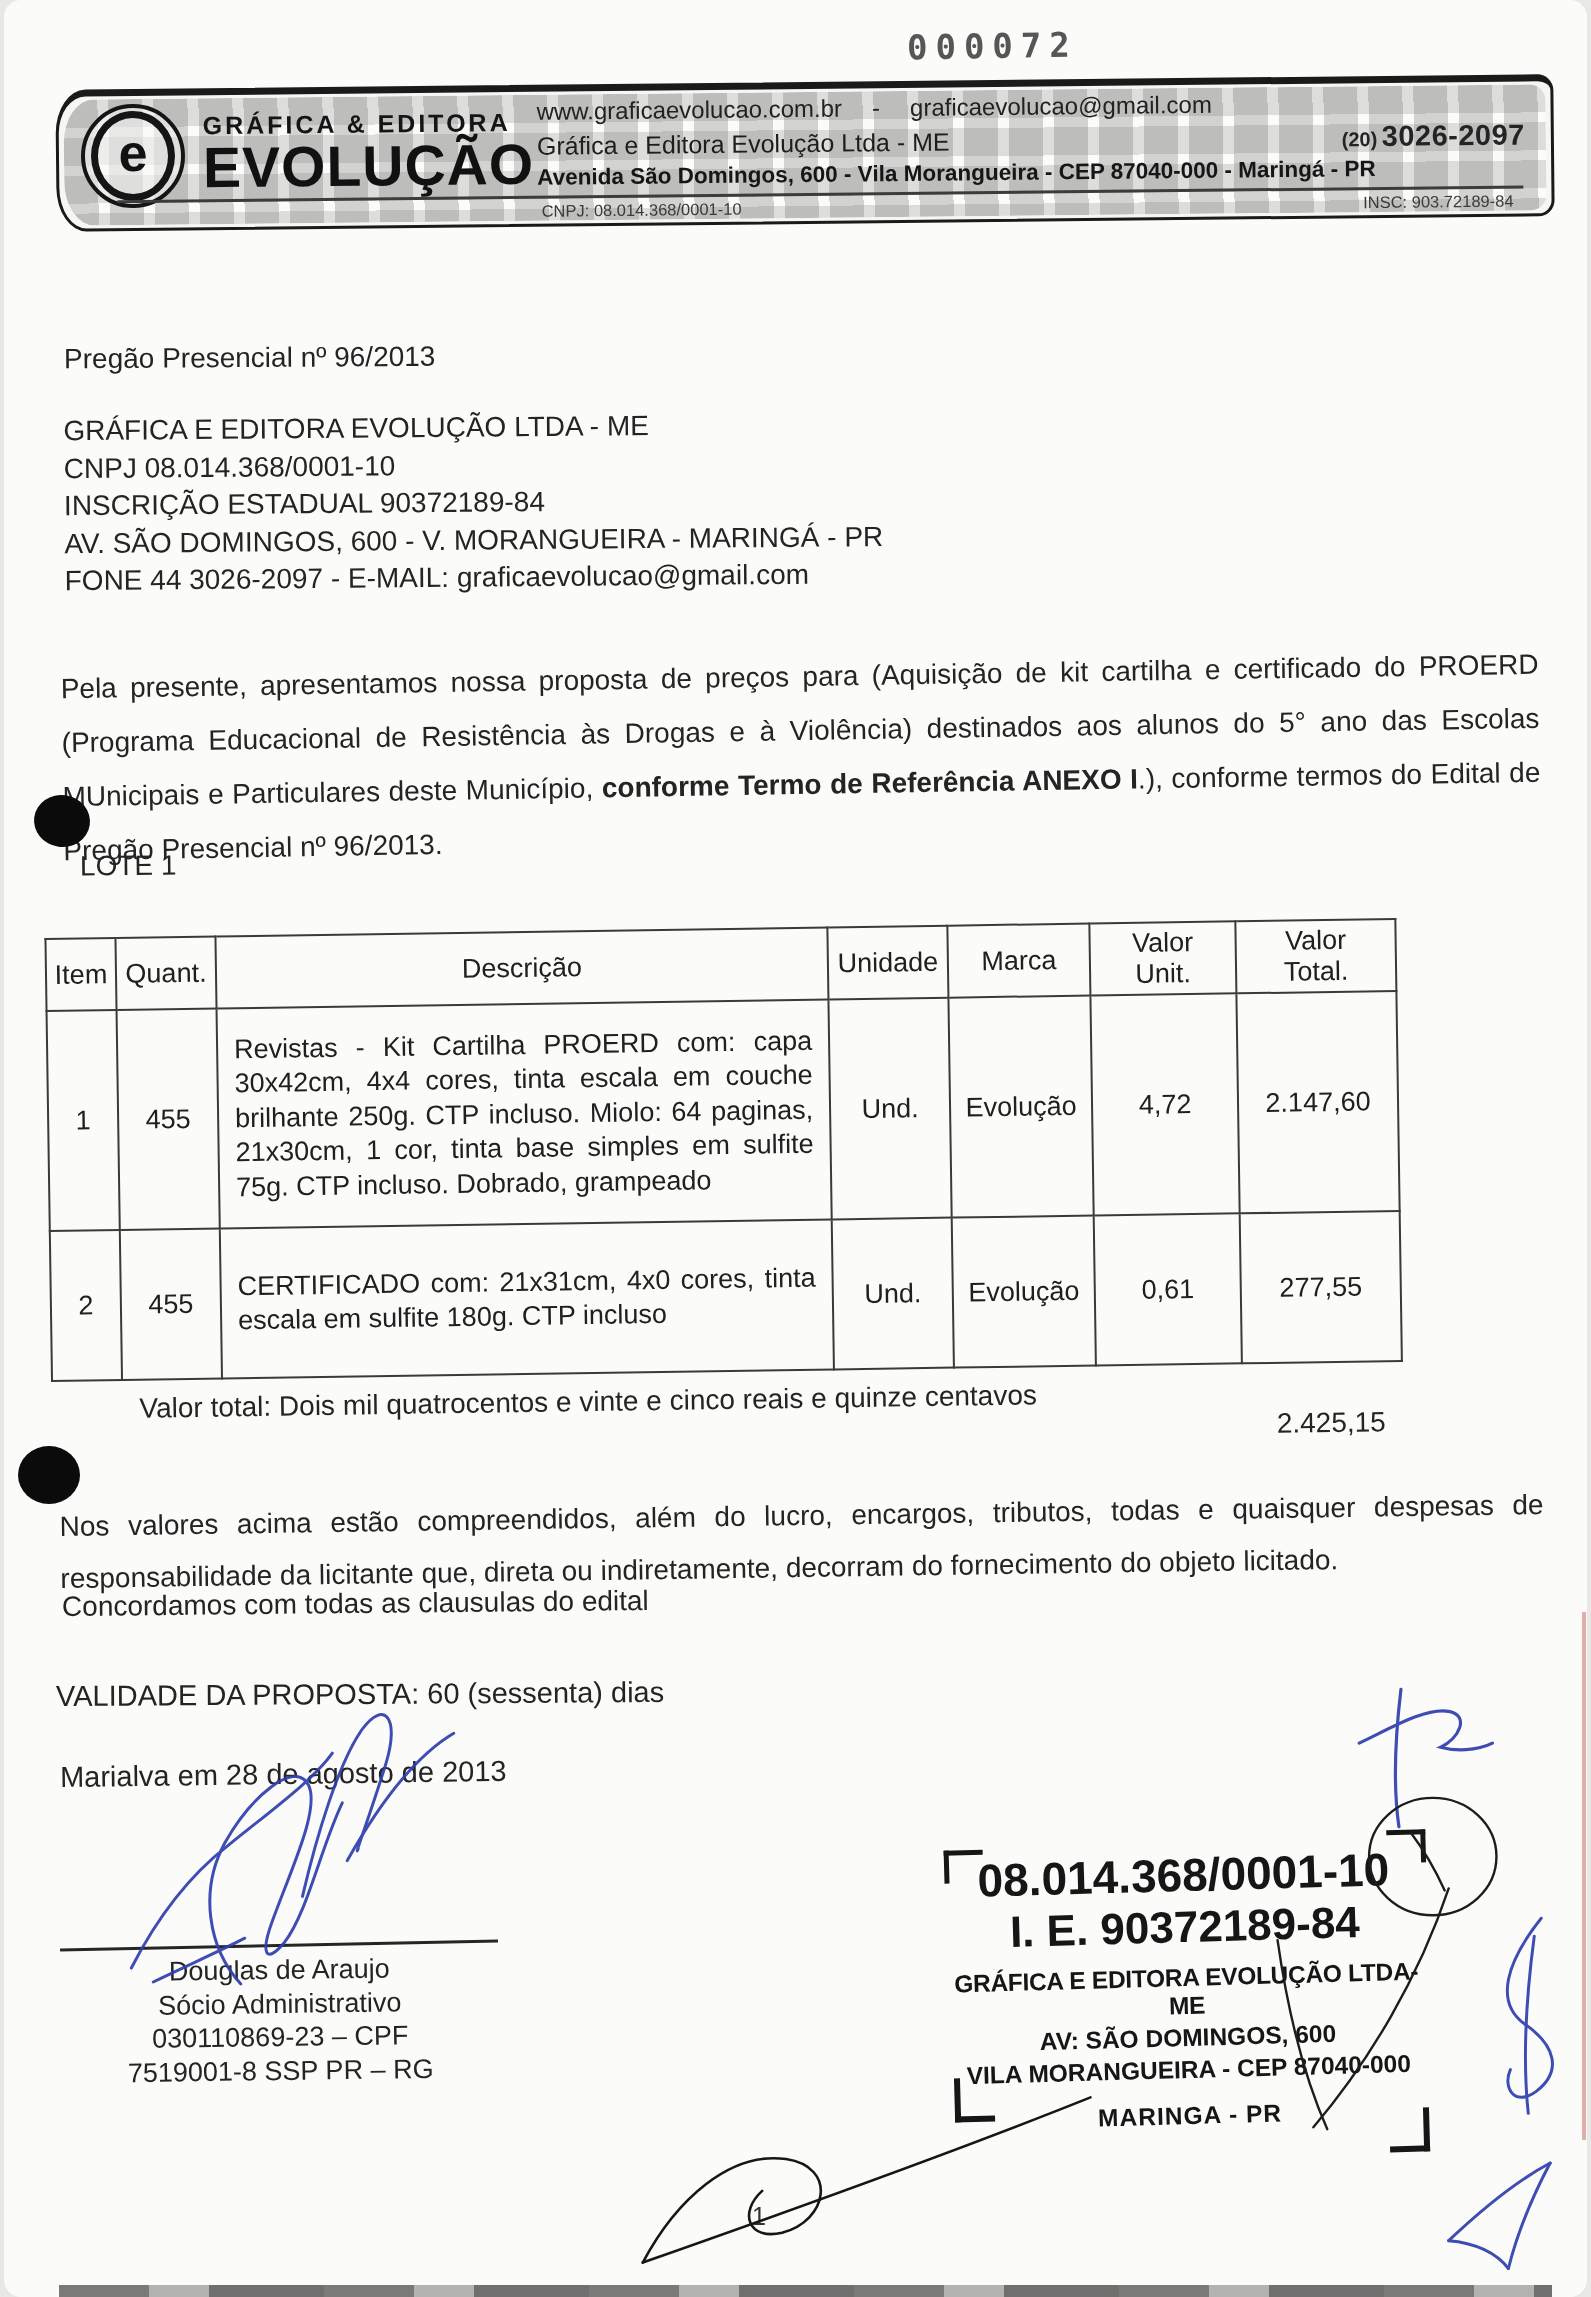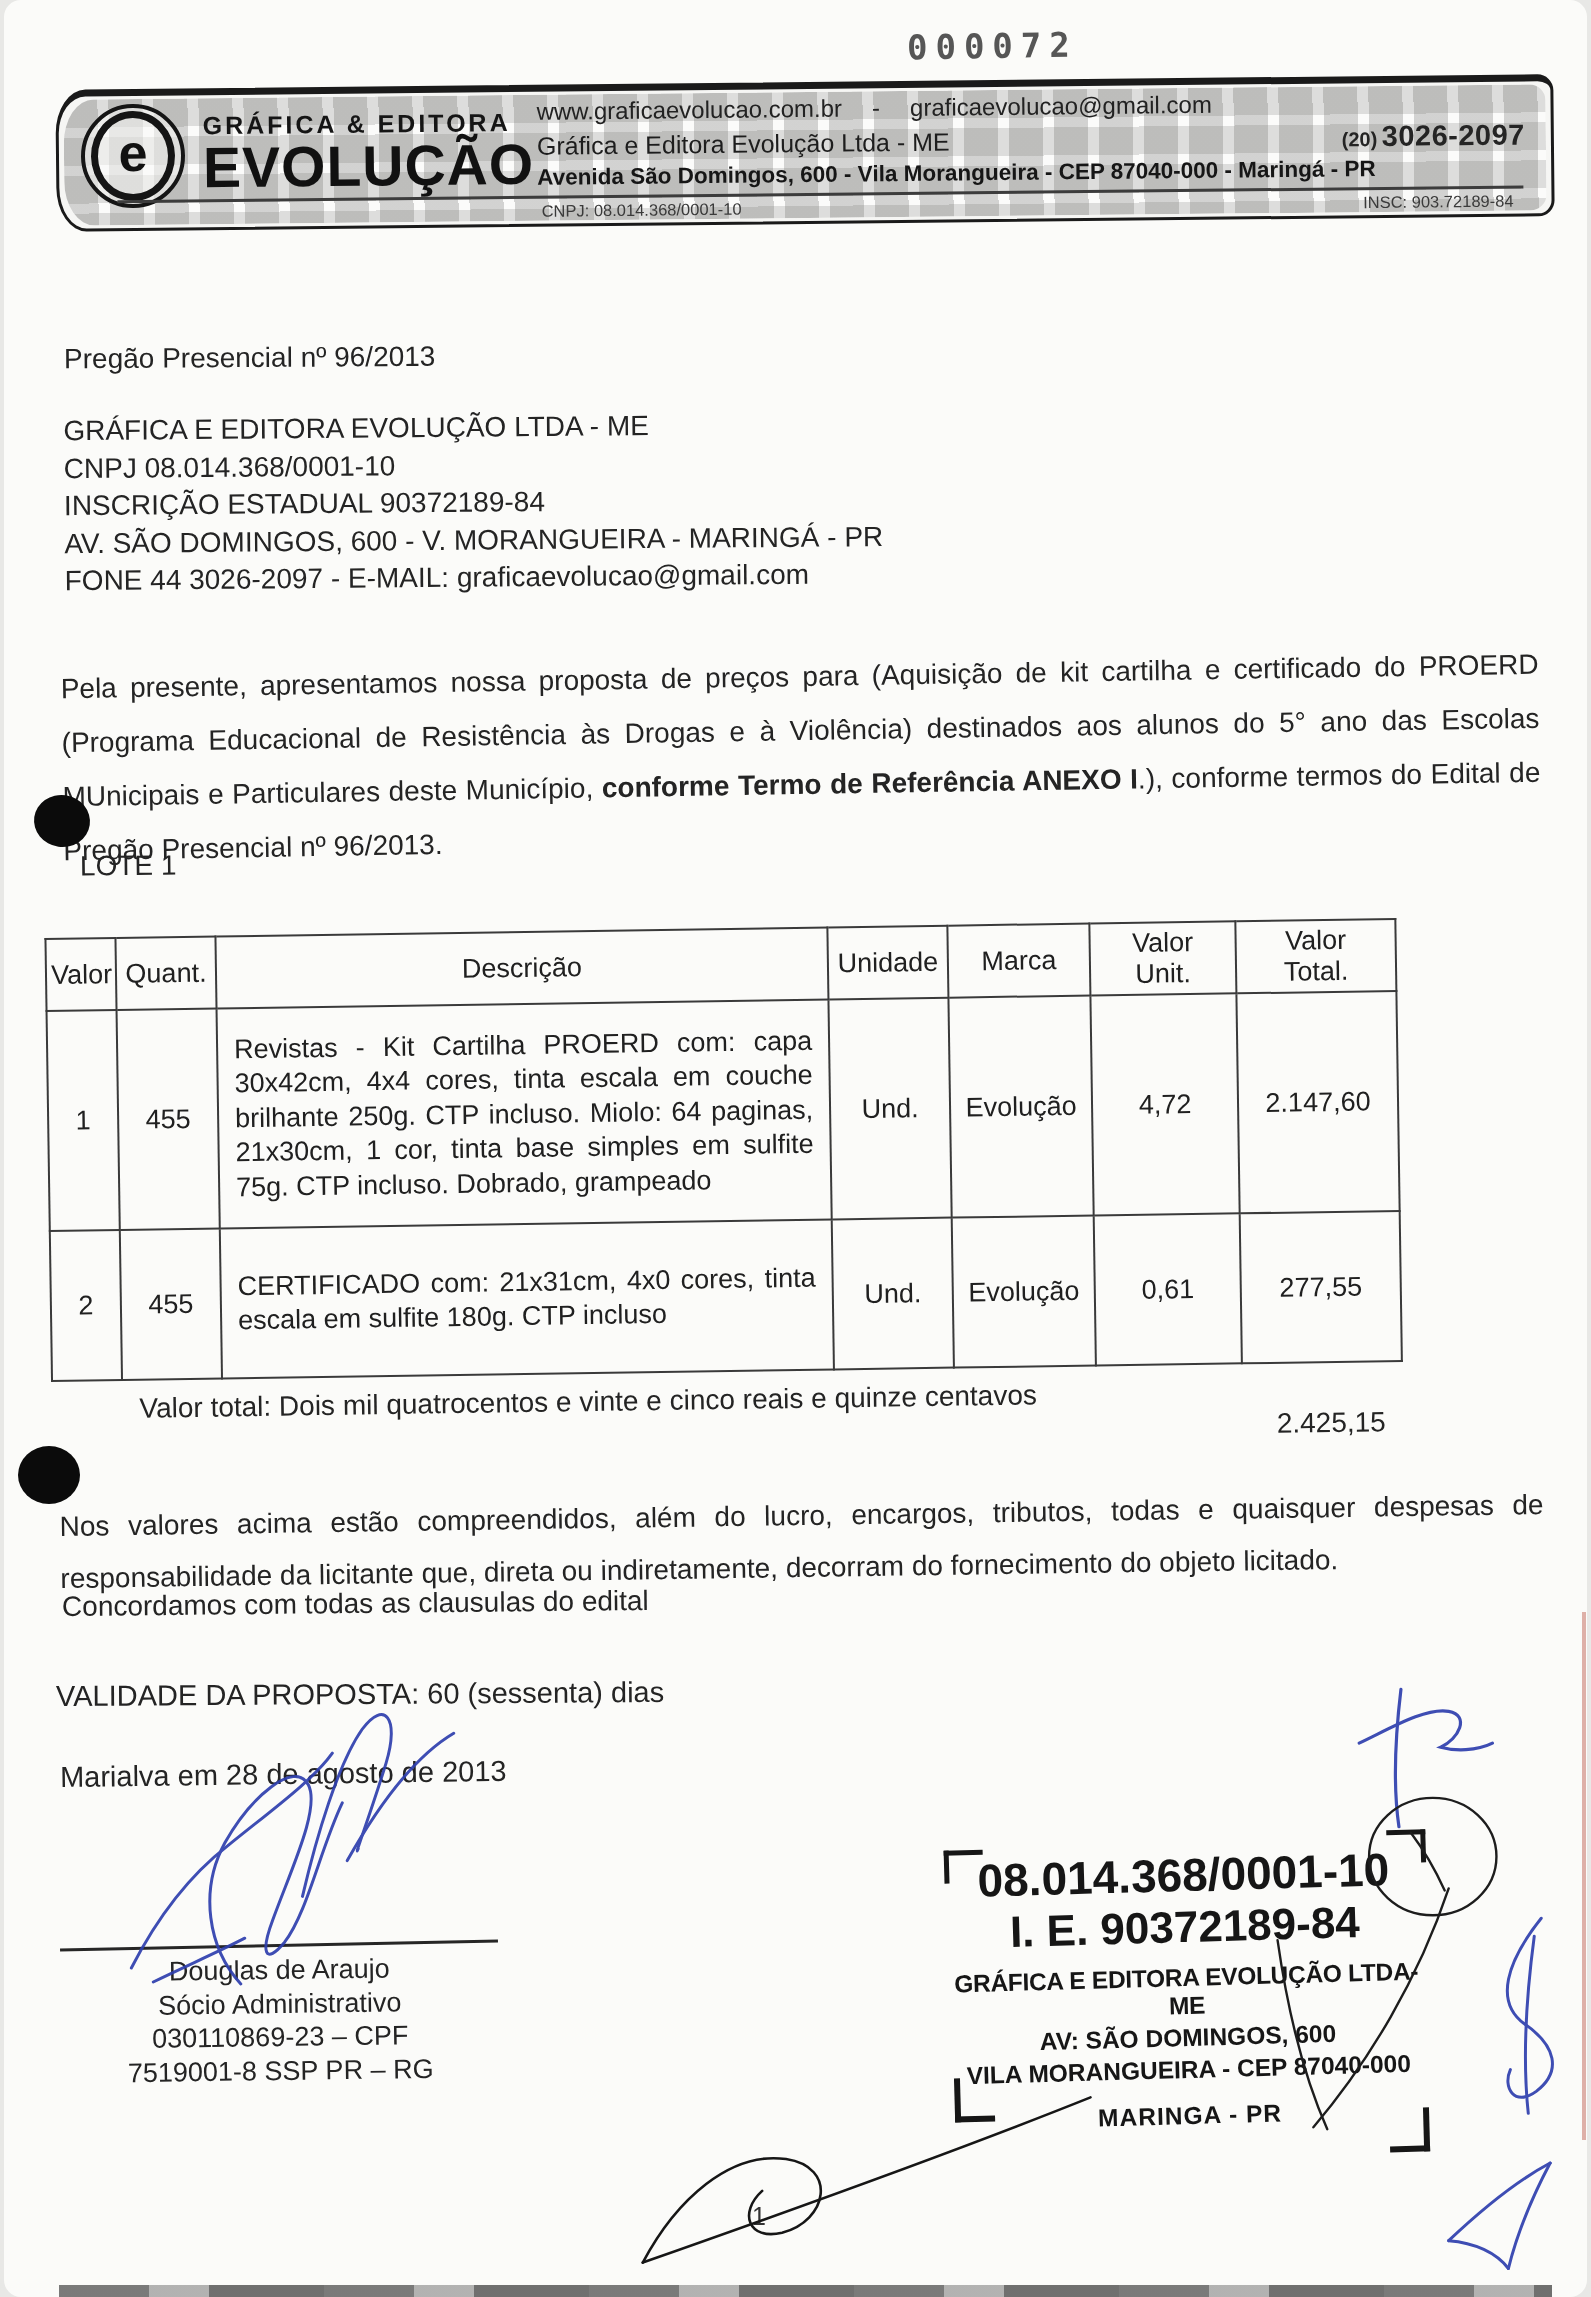--- a/index.html
+++ b/index.html
@@ -165,21 +165,21 @@
         <col style="width:70px">
           <col style="width:100px">
           <col style="width:612px">
         <col style="width:120px">
           <col style="width:142px">
           <col style="width:146px">
           <col style="width:160px">
       </colgroup>
       <thead>
         <tr>
-          <th><span class="thw">Valor</span></th>
+          <th><span class="thw">Item</span></th>
           <th><span class="thw">Quant.</span></th>
           <th><span>Descrição</span></th>
           <th><span>Unidade</span></th>
           <th><span>Marca</span></th>
           <th><span class="thw">Valor Unit.</span></th>
           <th><span class="thw">Valor Total.</span></th>
         </tr>
       </thead>
       <tbody>
         <tr class="r1">

